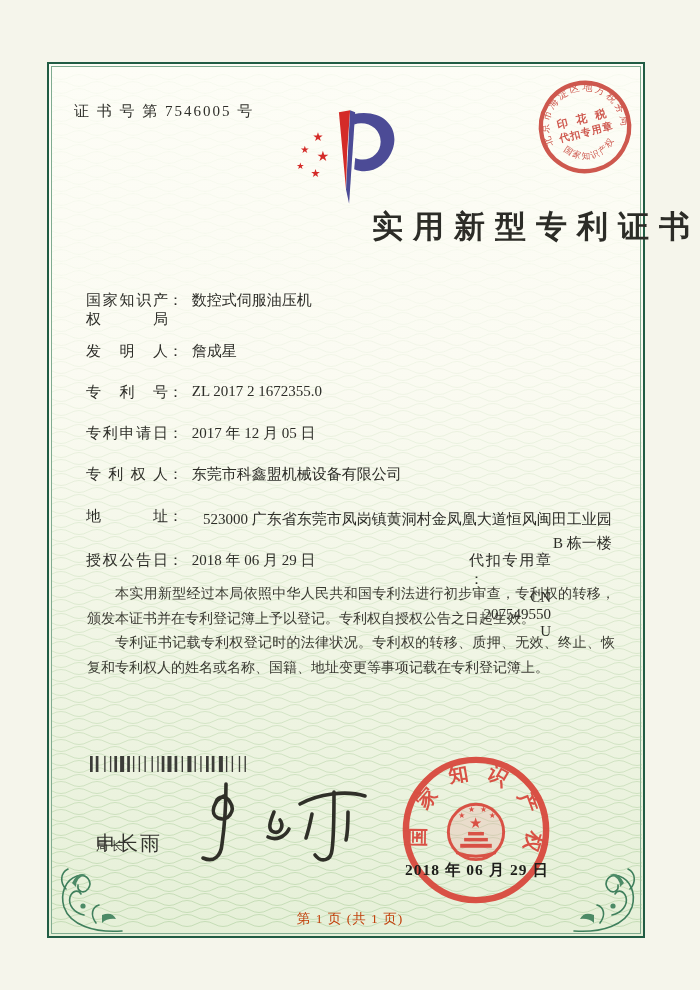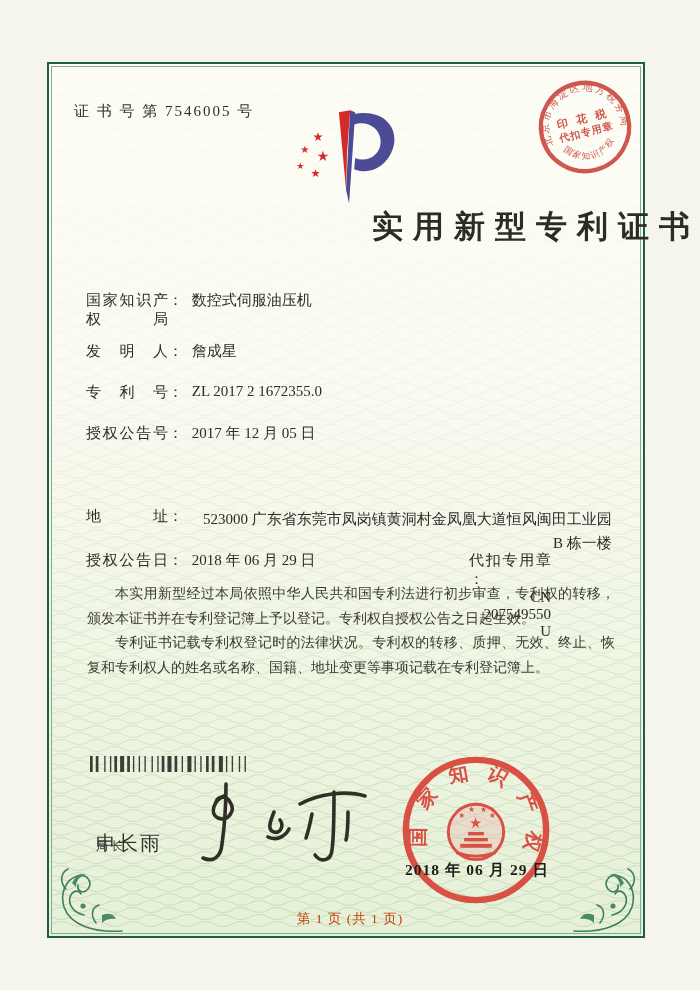--- a/index.html
+++ b/index.html
@@ -257,22 +257,26 @@
   </div>
   <div class="field" style="top:342px">
     <span class="f-label">发明人</span><span class="f-colon">：</span>
     <span class="f-value">詹成星</span>
   </div>
   <div class="field" style="top:383px">
     <span class="f-label">专利号</span><span class="f-colon">：</span>
     <span class="f-value">ZL 2017 2 1672355.0</span>
   </div>
   <div class="field" style="top:424px">
-    <span class="f-label">授权公告号</span><span class="f-colon">：</span>
+    <span class="f-label">专利申请日</span><span class="f-colon">：</span>
     <span class="f-value">2017 年 12 月 05 日</span>
+  </div>
+  <div class="field" style="top:465px">
+    <span class="f-label">专利权人</span><span class="f-colon">：</span>
+    <span class="f-value">东莞市科鑫盟机械设备有限公司</span>
   </div>
   <div class="field" style="top:507px">
     <span class="f-label">地址</span><span class="f-colon">：</span>
     <span class="f-value wide">523000 广东省东莞市凤岗镇黄洞村金凤凰大道恒风闽田工业园 B 栋一楼</span>
   </div>
   <div class="field" style="top:551px">
     <span class="f-label">授权公告日</span><span class="f-colon">：</span>
     <span class="f-value">2018 年 06 月 29 日</span>
     <span class="grant-pair2">
       <span class="f-label">代扣专用章</span><span class="f-colon">：</span>

